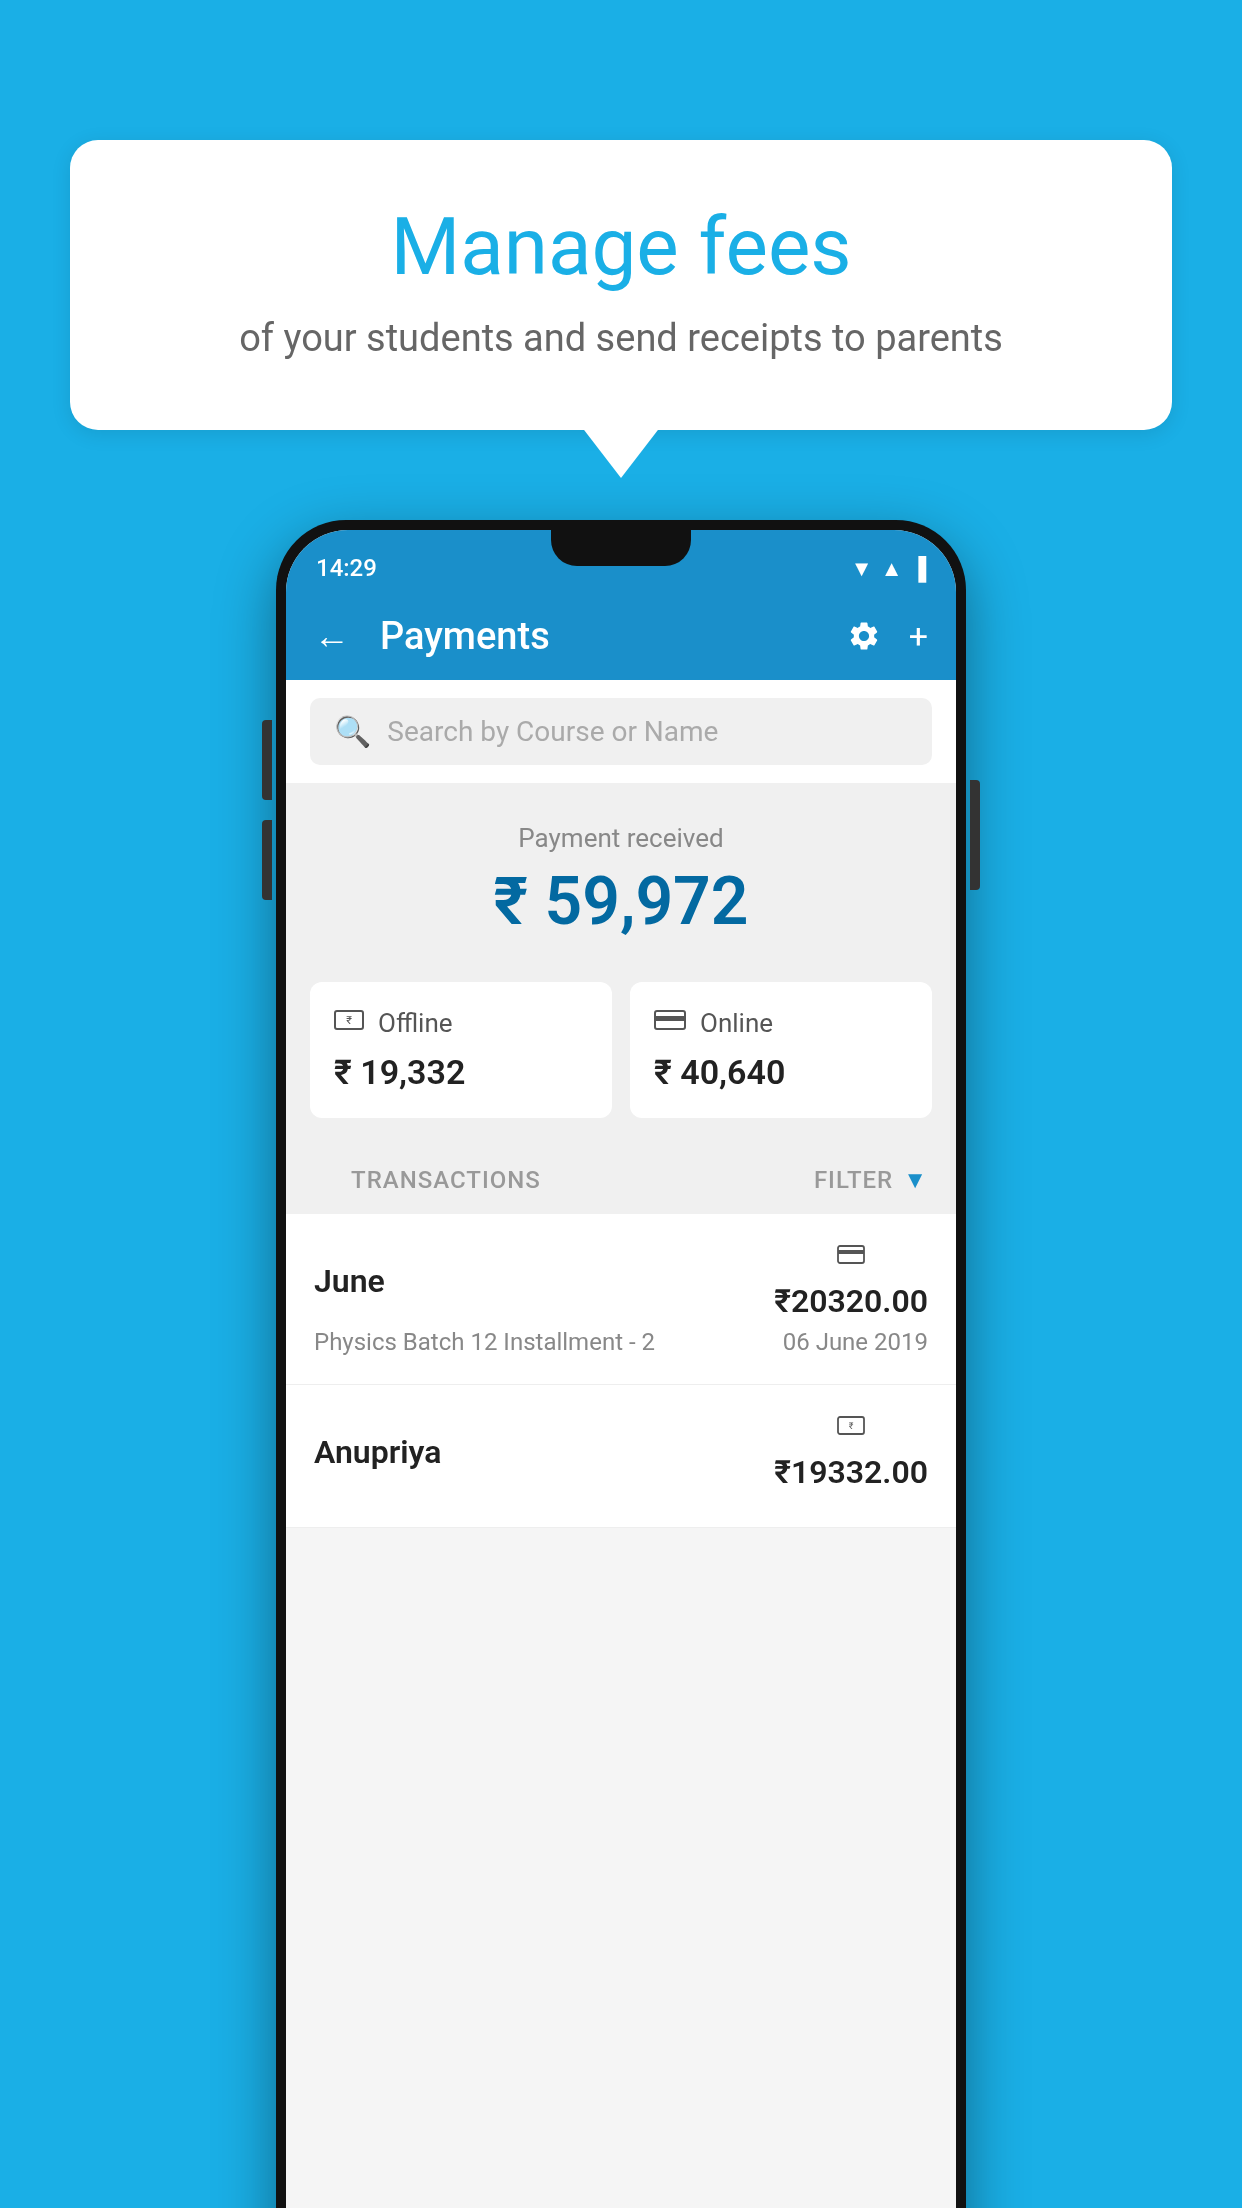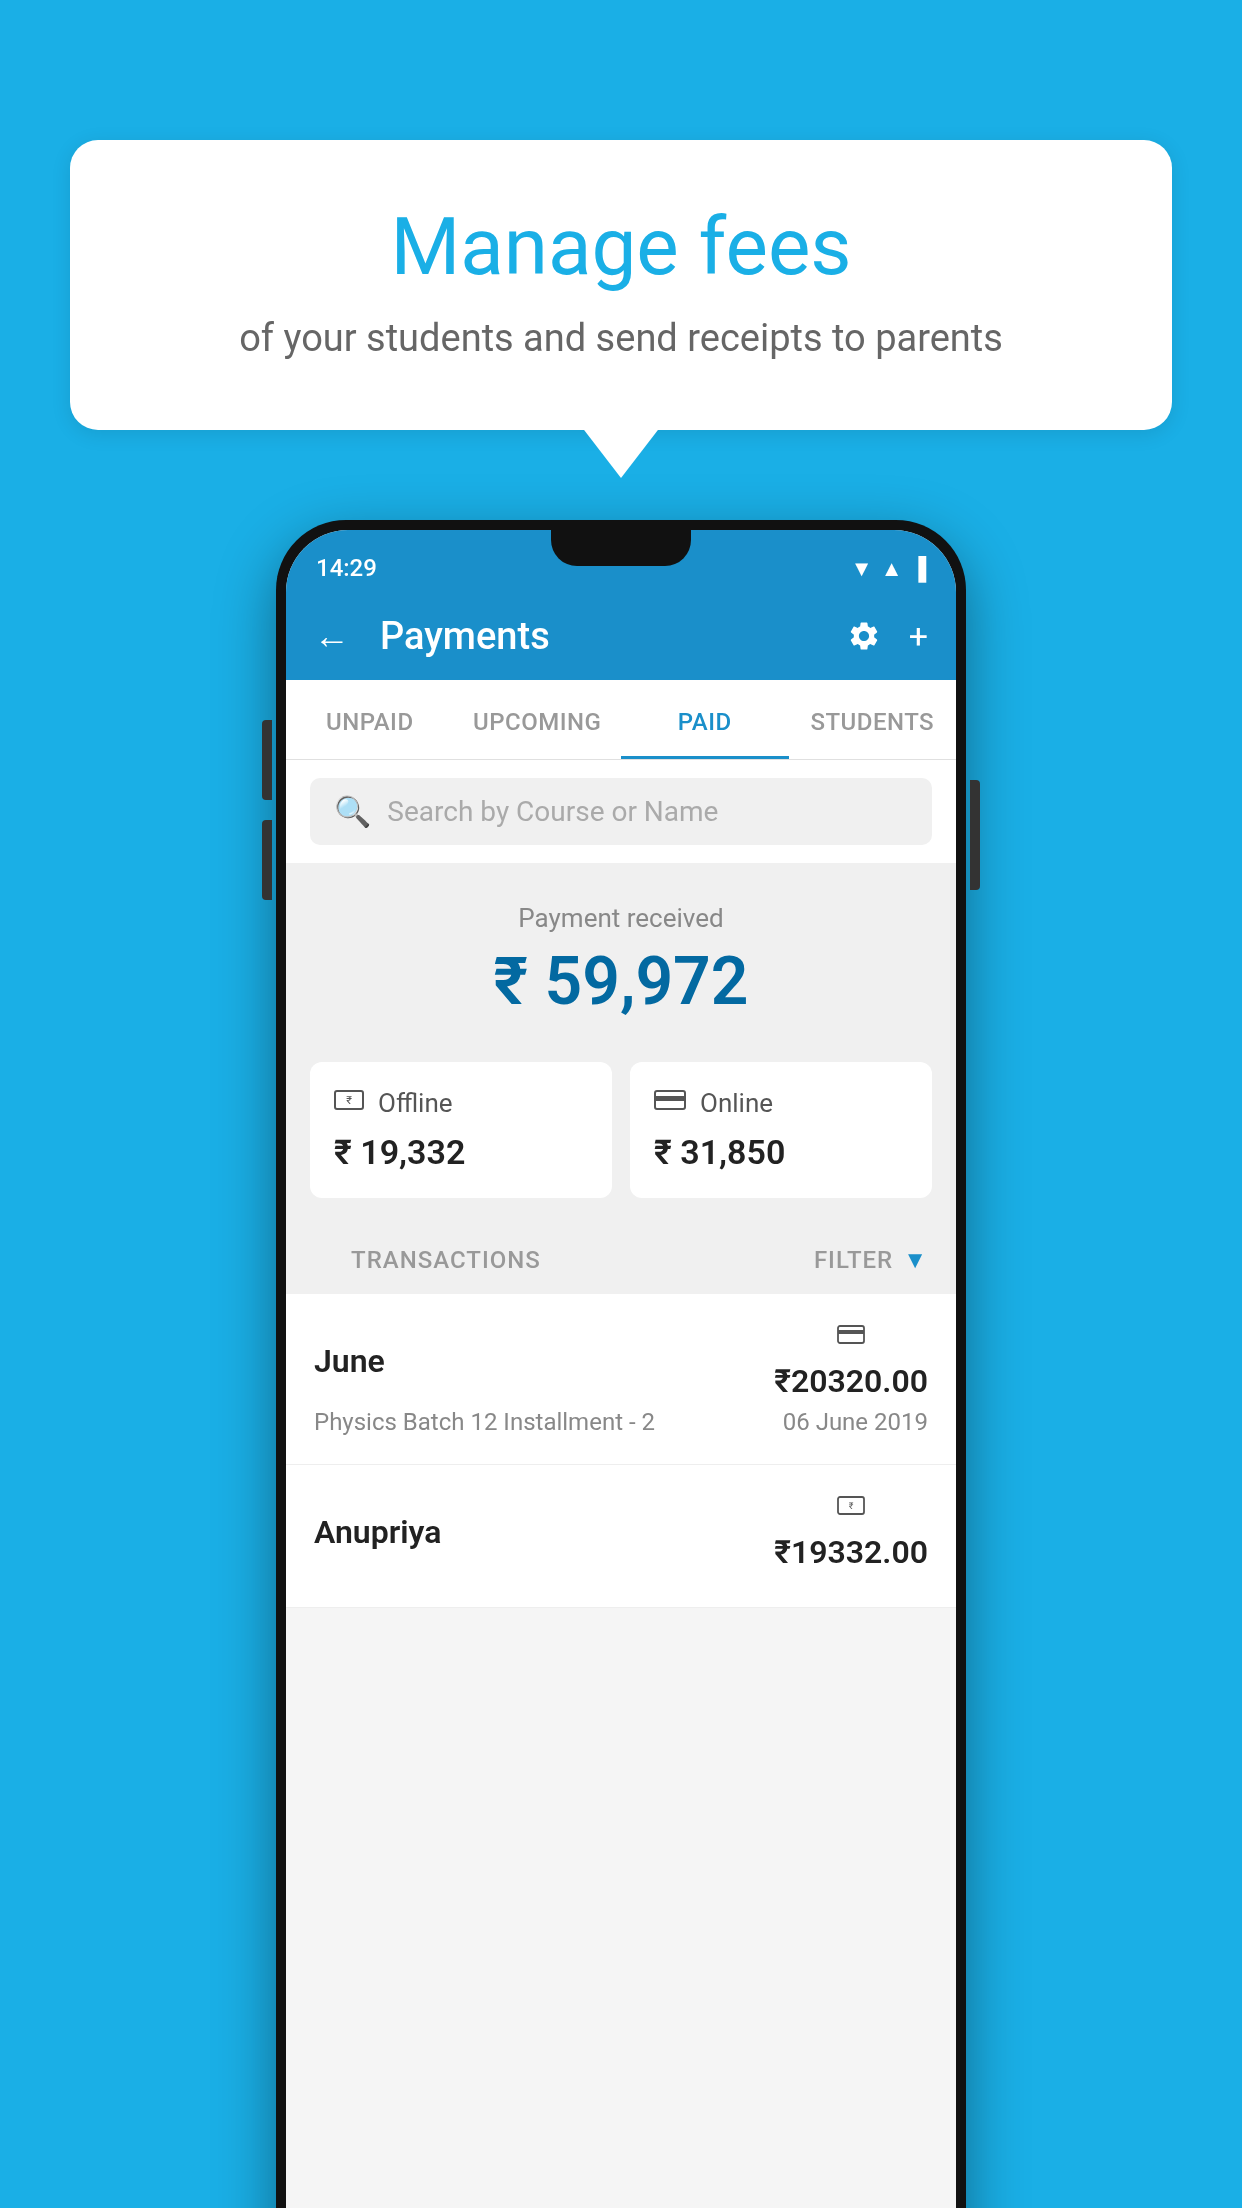--- a/index.html
+++ b/index.html
@@ -426,26 +426,20 @@
       <span class="back-arrow">←</span>
       <span class="header-title">Payments</span>
       <div class="header-icons">
         <svg class="gear-svg" viewBox="0 0 24 24" xmlns="http://www.w3.org/2000/svg">
           <path d="M19.14,12.94c0.04-0.3,0.06-0.61,0.06-0.94c0-0.32-0.02-0.64-0.07-0.94l2.03-1.58c0.18-0.14,0.23-0.41,0.12-0.61 l-1.92-3.32c-0.12-0.22-0.37-0.29-0.59-0.22l-2.39,0.96c-0.5-0.38-1.03-0.7-1.62-0.94L14.4,2.81c-0.04-0.24-0.24-0.41-0.48-0.41 h-3.84c-0.24,0-0.43,0.17-0.47,0.41L9.25,5.35C8.66,5.59,8.12,5.92,7.63,6.29L5.24,5.33c-0.22-0.08-0.47,0-0.59,0.22L2.74,8.87 C2.62,9.08,2.66,9.34,2.86,9.48l2.03,1.58C4.84,11.36,4.8,11.69,4.8,12s0.02,0.64,0.07,0.94l-2.03,1.58 c-0.18,0.14-0.23,0.41-0.12,0.61l1.92,3.32c0.12,0.22,0.37,0.29,0.59,0.22l2.39-0.96c0.5,0.38,1.03,0.7,1.62,0.94l0.36,2.54 c0.05,0.24,0.24,0.41,0.48,0.41h3.84c0.24,0,0.44-0.17,0.47-0.41l0.36-2.54c0.59-0.24,1.13-0.56,1.62-0.94l2.39,0.96 c0.22,0.08,0.47,0,0.59-0.22l1.92-3.32c0.12-0.22,0.07-0.47-0.12-0.61L19.14,12.94z M12,15.6c-1.98,0-3.6-1.62-3.6-3.6 s1.62-3.6,3.6-3.6s3.6,1.62,3.6,3.6S13.98,15.6,12,15.6z"></path>
         </svg>
         <span class="header-icon">+</span>
       </div>
     </div>
 
-    <div class="tabs-container">
-      <div class="tab">UNPAID</div>
-      <div class="tab">UPCOMING</div>
-      <div class="tab active">PAID</div>
-      <div class="tab">STUDENTS</div>
-    </div>
 
     <div class="search-bar">
       <div class="search-inner">
         <span class="search-icon-wrap">🔍</span>
         <span class="search-placeholder">Search by Course or Name</span>
       </div>
     </div>
 
     <div class="payment-received">
       <div class="payment-label">Payment received</div>
@@ -470,21 +464,21 @@
         <div class="card-header">
           <span class="card-icon">
             
             <svg width="32" height="24" viewBox="0 0 32 24" fill="none" xmlns="http://www.w3.org/2000/svg">
               <rect x="1" y="3" width="30" height="18" rx="2" stroke="#555" stroke-width="2" fill="none"></rect>
               <rect x="1" y="8" width="30" height="5" fill="#555"></rect>
             </svg>
           </span>
           <span class="card-type">Online</span>
         </div>
-        <div class="card-amount">₹ 31,850</div>
+        <div class="card-amount">₹ 40,640</div>
       </div>
     </div>
 
     <div class="transactions-header">
       <span class="transactions-label">TRANSACTIONS</span>
       <div class="filter-btn">
         <span>FILTER</span>
         <span class="filter-icon">▼</span>
       </div>
     </div>

